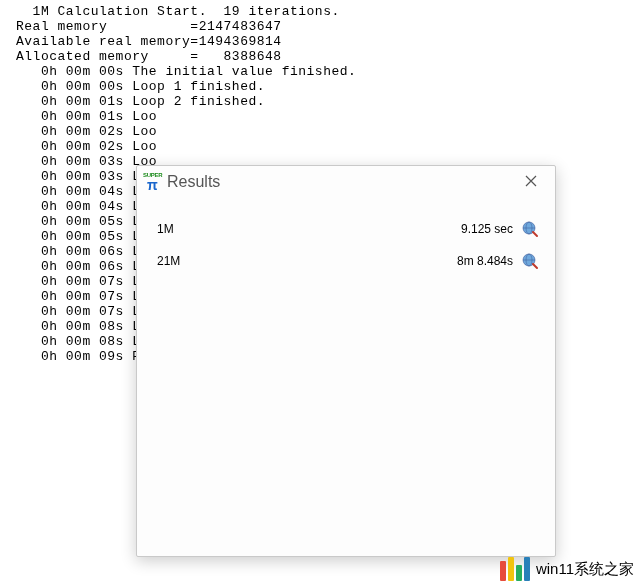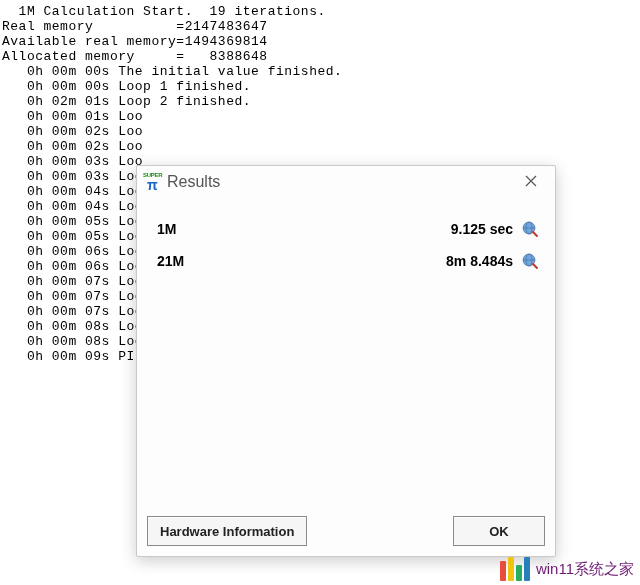--- a/index.html
+++ b/index.html
@@ -6,36 +6,36 @@
     body {
       width: 640px;
       height: 585px;
       background: #fff;
       font-family: "Courier New", monospace;
       font-size: 13px;
       position: relative;
       overflow: hidden;
     }
     .console {
-      padding: 4px 2px;
+      padding: 4px 16px;
       line-height: 15px;
       letter-spacing: 0.5px;
       color: #000;
     }
     .console-line { white-space: pre; }
     .attribution {
       position: absolute;
       bottom: 4px;
       right: 6px;
       display: flex;
       align-items: center;
       gap: 6px;
       font-family: Arial, sans-serif;
       font-size: 15px;
-      color: #701a75;
+      color: #000000;
     }
     .attr-icon {
       display: flex;
       gap: 2px;
     }
     .bar { width: 6px; border-radius: 1px; }
     .bar.r { height: 20px; background: #e74c3c; margin-top: 4px; }
     .bar.y { height: 24px; background: #f1c40f; }
     .bar.g { height: 16px; background: #27ae60; margin-top: 8px; }
     .bar.b { height: 24px; background: #2980b9; }
@@ -109,22 +109,22 @@
       cursor: pointer;
     }
     .close-btn svg { width: 12px; height: 12px; }
     .dialog-body {
       flex: 1;
       padding: 22px 16px 8px 20px;
     }
     .result-row {
       display: flex;
       align-items: center;
-      font-weight: bold;
-      font-size: 14px;
+      font-weight: normal;
+      font-size: 12px;
       color: #000;
       margin-bottom: 14px;
     }
     .result-label { width: 60px; }
     .result-time { margin-left: auto; text-align: center; padding-right: 8px; padding-left: 12px; }
     .globe-icon {
       width: 18px;
       height: 18px;
     }
     .globe-icon svg { width: 18px; height: 18px; }
@@ -153,21 +153,21 @@
 </head>
 <body>
 
 <div class="console">
   <div class="console-line">  1M Calculation Start.  19 iterations.</div>
   <div class="console-line">Real memory          =2147483647</div>
   <div class="console-line">Available real memory=1494369814</div>
   <div class="console-line">Allocated memory     =   8388648</div>
   <div class="console-line">   0h 00m 00s The initial value finished.</div>
   <div class="console-line">   0h 00m 00s Loop 1 finished.</div>
-  <div class="console-line">   0h 02m 01s Loop 2 finished.</div>
+  <div class="console-line">   0h 00m 01s Loop 2 finished.</div>
   <div class="console-line">   0h 00m 01s Loo</div>
   <div class="console-line">   0h 00m 02s Loo</div>
   <div class="console-line">   0h 00m 02s Loo</div>
   <div class="console-line">   0h 00m 03s Loo</div>
   <div class="console-line">   0h 00m 03s Loo</div>
   <div class="console-line">   0h 00m 04s Loo</div>
   <div class="console-line">   0h 00m 04s Loo</div>
   <div class="console-line">   0h 00m 05s Loo</div>
   <div class="console-line">   0h 00m 05s Loo</div>
   <div class="console-line">   0h 00m 06s Loo</div>
@@ -216,24 +216,20 @@
       <span class="globe-icon">
         <svg viewBox="0 0 18 18">
             <circle cx="8" cy="8" r="6" fill="#6fa8dc" stroke="#3b5998" stroke-width="0.6"></circle>
             <ellipse cx="8" cy="8" rx="3" ry="6" fill="none" stroke="#3b5998" stroke-width="0.5"></ellipse>
             <line x1="2" y1="8" x2="14" y2="8" stroke="#3b5998" stroke-width="0.5"></line>
             <path d="M12 12 L16 16" stroke="#c0392b" stroke-width="2" stroke-linecap="round"></path>
           </svg>
       </span>
     </div>
   </div>
-  <div class="dialog-buttons">
-    <button class="btn">Hardware Information</button>
-    <button class="btn ok">OK</button>
-  </div>
 </div>
 
 <div class="attribution">
   <div class="attr-icon">
     <div class="bar r"></div>
     <div class="bar y"></div>
     <div class="bar g"></div>
     <div class="bar b"></div>
   </div>
   <span>win11系统之家</span>

